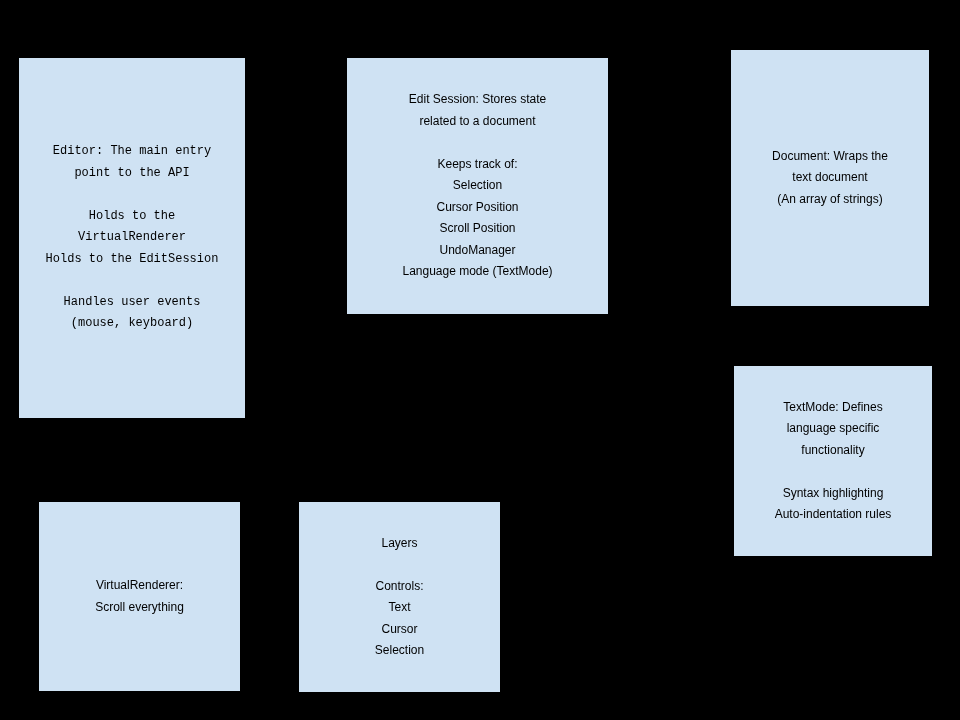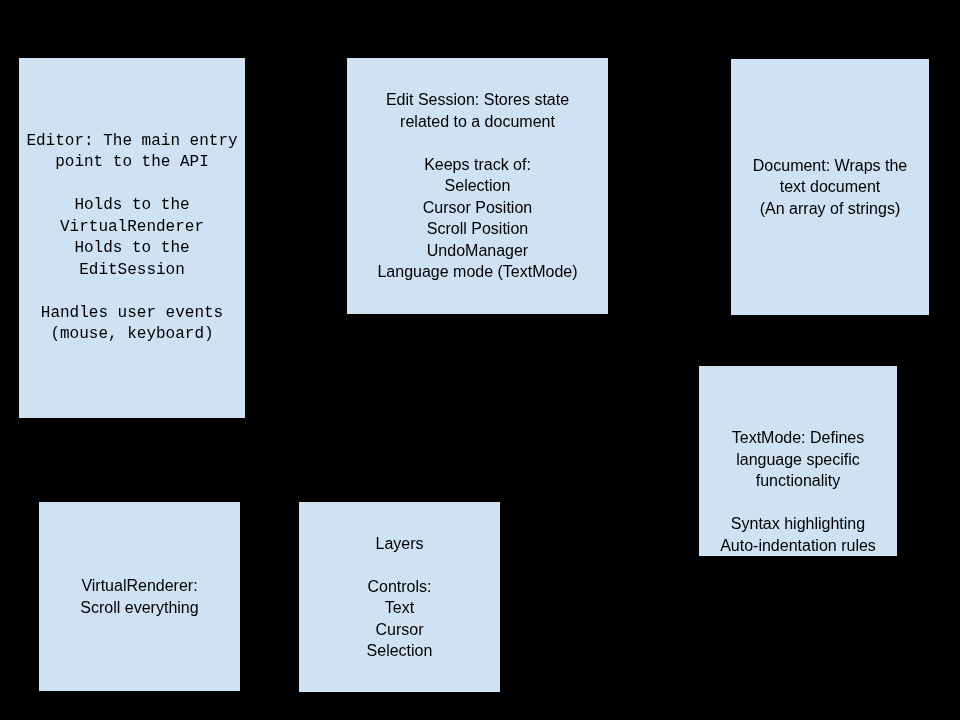--- a/index.html
+++ b/index.html
@@ -22,28 +22,28 @@
     border: 1px solid #000000;
     box-sizing: border-box;
     display: flex;
     align-items: center;
     justify-content: center;
   }
   .box-text {
     white-space: pre-line;
     text-align: center;
     color: #000000;
-    font-size: 16px;
+    font-size: 12px;
     line-height: 21.5px;
     width: 100%;
   }
   .box-editor          { left: 18px;  top: 57px;  width: 228px; height: 362px; font-family: Liberation Mono, monospace; }
   .box-edit-session    { left: 346px; top: 57px;  width: 263px; height: 258px; }
-  .box-document        { left: 730px; top: 58px;  width: 200px; height: 258px; }
-  .box-textmode        { left: 698px; top: 365px; width: 200px; height: 192px; align-items: flex-end; }
+  .box-document        { left: 730px; top: 49px;  width: 200px; height: 258px; }
+  .box-textmode        { left: 733px; top: 365px; width: 200px; height: 192px; }
   .box-virtualrenderer { left: 38px;  top: 501px; width: 203px; height: 191px; }
   .box-layers          { left: 298px; top: 501px; width: 203px; height: 192px; justify-content: flex-end; }
 </style>
 </head>
 <body>
 
 <div class="canvas">
 
   <div class="box box-editor">
     <div class="box-text">Editor: The main entry

